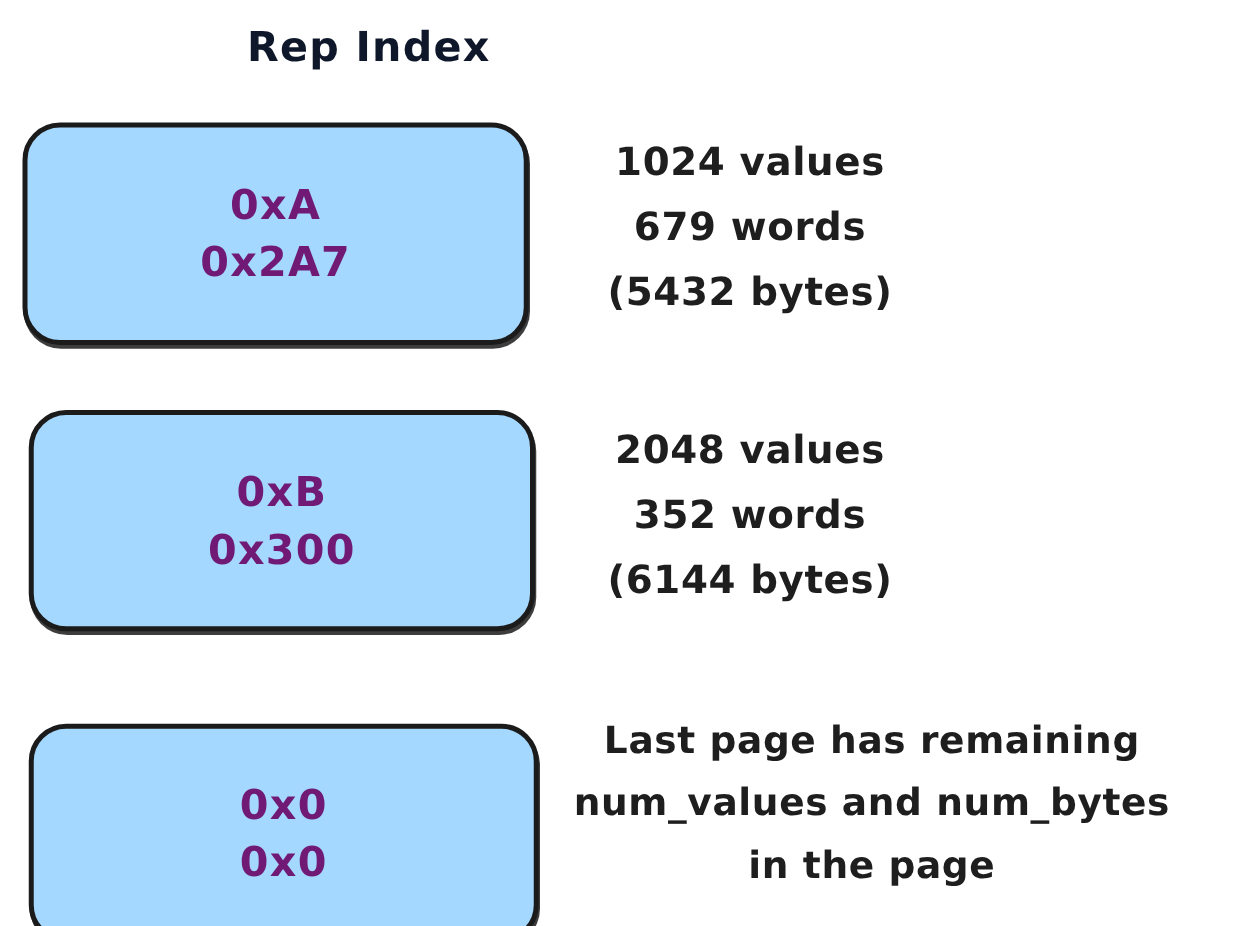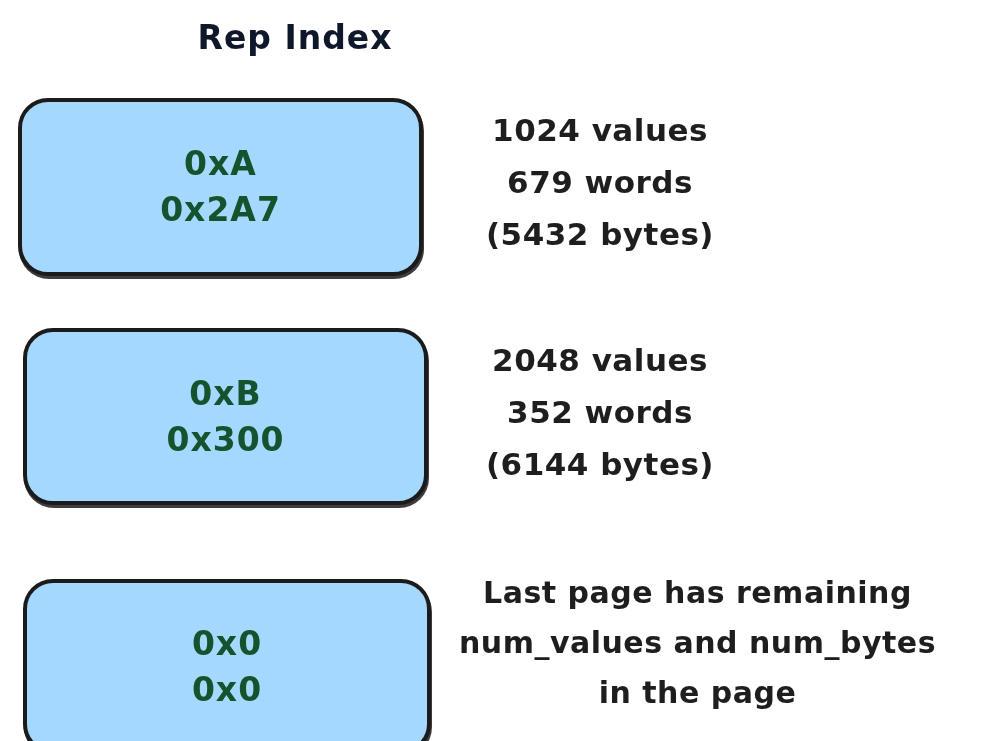--- a/index.html
+++ b/index.html
@@ -37,21 +37,21 @@
     flex-direction: column;
     align-items: center;
     justify-content: center;
     gap: 8px;
   }
   .block-line {
     font-size: 33px;
     font-weight: 600;
     letter-spacing: 1px;
     line-height: 1.15;
-    color: #14532d;
+    color: #701a75;
     text-align: center;
   }
   .block-a { left: 18px;  top: 98px;  width: 397px; height: 170px; }
   .block-b { left: 23px;  top: 328px; width: 397px; height: 169px; }
   .block-last { left: 23px; top: 548px; width: 400px; height: 167px; margin-top: 31px; }
   .annotation {
     position: absolute;
     display: flex;
     flex-direction: column;
     align-items: center;

